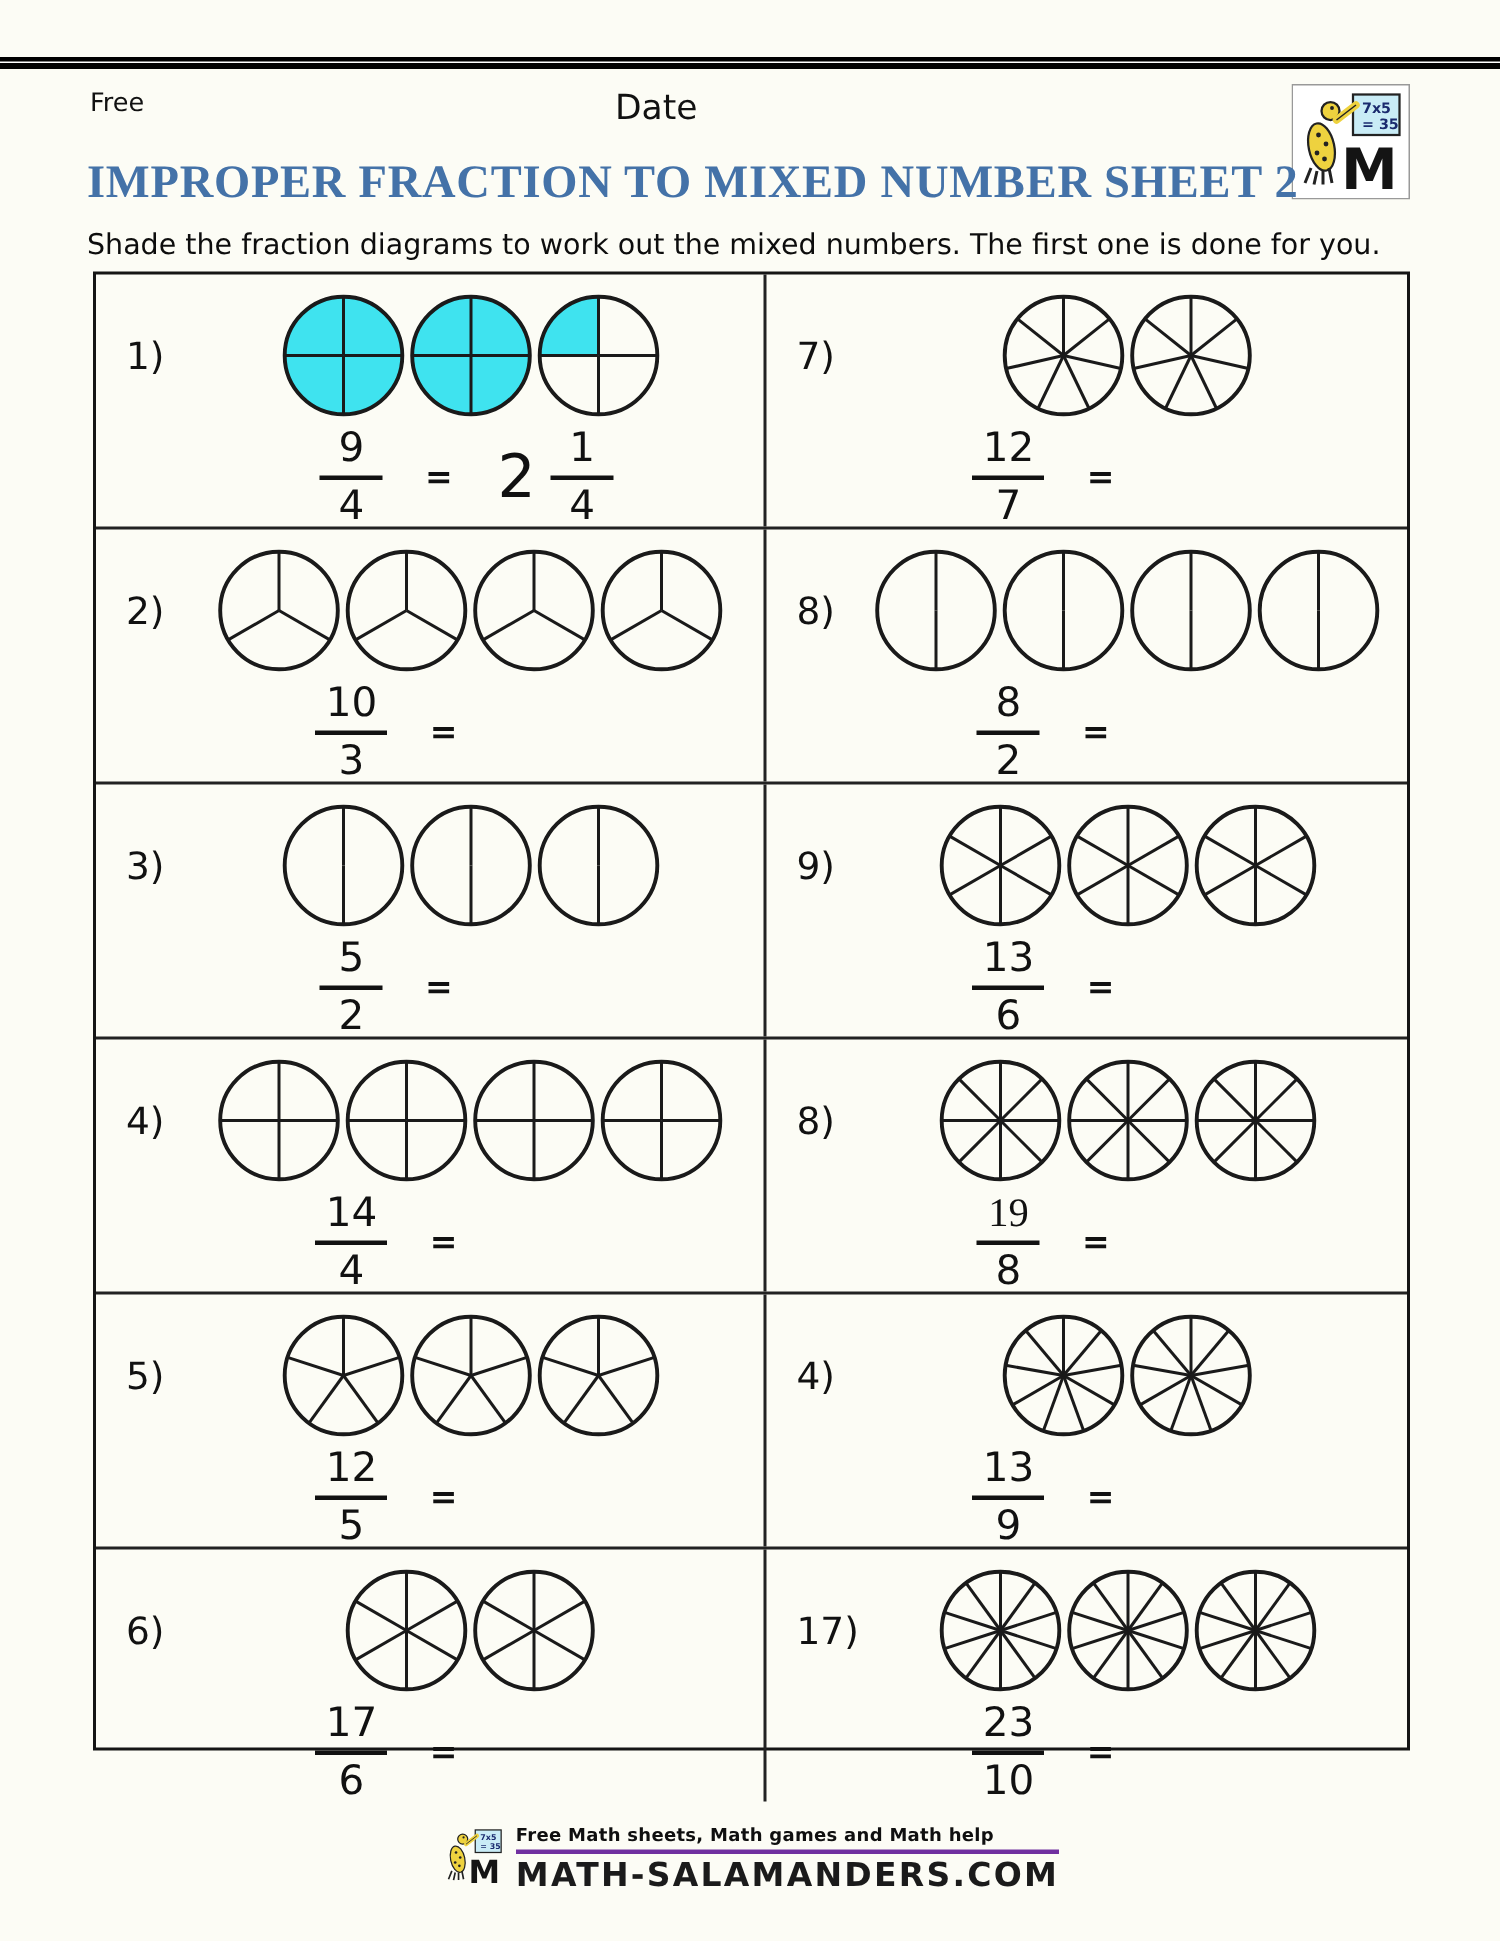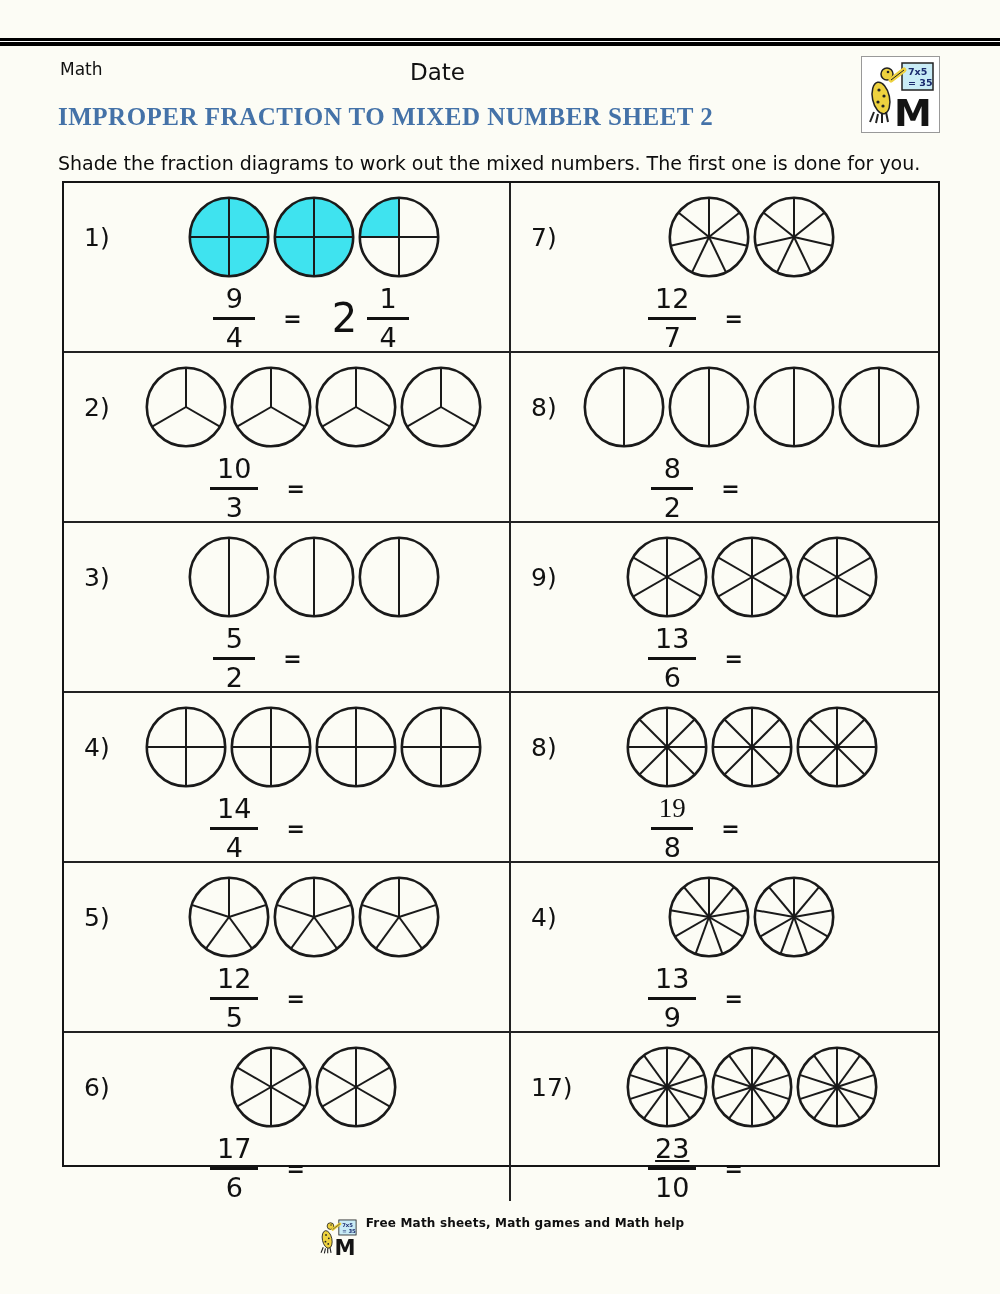--- a/index.html
+++ b/index.html
@@ -4,51 +4,51 @@
 <style>
   *{box-sizing:border-box;margin:0;padding:0}
   html,body{width:1000px;height:1294px}
   body{background:#fcfcf5;font-family:"DejaVu Sans",sans-serif;position:relative;color:#111}
   .topbar{position:absolute;top:38px;left:0;width:1000px;height:8px;
           border-top:3px solid #000;border-bottom:4px solid #000;background:#fff}
   .name-label{position:absolute;left:60px;top:59px;font-size:17px}
   .date-label{position:absolute;left:410px;top:59px;font-size:23px}
   .corner-logo{position:absolute;left:861px;top:56px}
   .page-title{position:absolute;left:58px;top:103px;width:820px;
-              font-family:"Liberation Serif",serif;font-weight:600;font-size:25px;
+              font-family:"Liberation Serif",serif;font-weight:600;font-size:31px;
               letter-spacing:.5px;color:#4472a8;white-space:nowrap}
   .instruction{position:absolute;left:58px;top:152px;font-size:19px;color:#0d0d0d}
   .worksheet{position:absolute;left:62px;top:181px;width:878px;height:986px;
              border:2px solid #151515;display:flex;flex-direction:column}
   .ws-row{display:flex;flex:1;border-bottom:2px solid #222}
   .ws-row:last-child{border-bottom:none}
   .cell{position:relative;height:100%;padding-top:12px}
   .cell.left{width:448px;border-right:2px solid #222}
   .cell.right{width:428px}
   .pnum{position:absolute;left:20px;top:40px;font-size:25px}
   .circles{display:flex;justify-content:center;padding-left:55px;gap:1px;height:86px}
   .equation{display:flex;justify-content:center;align-items:center;padding-left:80px;margin-top:4px}
   .fraction{display:inline-block;text-align:center}
   .fraction .fnum{font-size:27px;line-height:1.02;padding:0 7px 4px;border-bottom:3px solid #111;min-width:42px}
   .fraction .fden{font-size:27px;line-height:1.02;padding-top:4px}
   .equals{font-size:22px;font-weight:bold;margin:0 30px 0 28px}
   .answer{width:108px;display:flex;align-items:center;gap:10px}
   .whole{font-size:40px;font-weight:500}
   .footer{position:absolute;top:1216px;left:0;width:1000px;display:flex;justify-content:center;align-items:flex-start;gap:6px}
-  .footer-text{display:flex;flex-direction:row}
+  .footer-text{display:flex;flex-direction:column}
   .tagline{font-size:12px;font-weight:bold;color:#0f0f0f;letter-spacing:.2px}
   .rule{height:3px;margin:3px 0 2px}
   .wordmark{font-size:22px;font-weight:bold;letter-spacing:1.5px;color:#1b1b1b}
 </style>
 </head>
 <body>
 
 <div class="topbar"></div>
 
-<div class="name-label">Math</div>
+<div class="name-label">Free</div>
 <div class="date-label">Date</div>
 
 <div class="corner-logo">
   <svg id="logo-svg" width="79" height="77" viewBox="0 0 79 77" xmlns="http://www.w3.org/2000/svg">
     <rect class="logo-frame" x="0.5" y="0.5" width="78" height="76" fill="#ffffff" stroke="#999"></rect>
     <text x="33" y="70" font-size="38" font-weight="bold" font-family="DejaVu Sans, sans-serif" fill="#141414">M</text>
     <rect x="41" y="7" width="31" height="27" fill="#c9ecf6" stroke="#222" stroke-width="1.5"></rect>
     <text x="47" y="19" font-size="9.5" font-weight="bold" font-family="DejaVu Sans, sans-serif" fill="#1a2a6e">7x5</text>
     <text x="47" y="30" font-size="9.5" font-weight="bold" font-family="DejaVu Sans, sans-serif" fill="#1a2a6e">= 35</text>
     <g>
@@ -525,21 +525,21 @@
             <line x1="42" y1="42" x2="42.00" y2="81.20" stroke="#1a1a1a" stroke-width="2"></line>
             <line x1="42" y1="42" x2="65.04" y2="73.71" stroke="#1a1a1a" stroke-width="2"></line>
             <line x1="42" y1="42" x2="79.28" y2="54.11" stroke="#1a1a1a" stroke-width="2"></line>
             <line x1="42" y1="42" x2="79.28" y2="29.89" stroke="#1a1a1a" stroke-width="2"></line>
             <line x1="42" y1="42" x2="65.04" y2="10.29" stroke="#1a1a1a" stroke-width="2"></line>
             <circle cx="42" cy="42" r="39.2" fill="none" stroke="#1a1a1a" stroke-width="2.6"></circle>
           </svg>
         </div>
         <div class="equation">
           <span class="fraction">
-            <span class="fnum" style="display: block; text-decoration: underline;">23</span>
+            <span class="fnum" style="display: block;">23</span>
             <span class="fden" style="display: block;">10</span>
           </span>
           <span class="equals">=</span>
           <span class="answer"></span>
         </div>
       </div>
     </div>
   </div>
 
 <div class="footer">
@@ -558,14 +558,15 @@
       <circle cx="18" cy="34" r="1.6" fill="#222"></circle>
           <circle cx="23" cy="40" r="1.6" fill="#222"></circle>
       <circle cx="17" cy="46" r="1.6" fill="#222"></circle>
           <circle cx="22" cy="50" r="1.6" fill="#222"></circle>
       <circle cx="27" cy="16" r="1.3" fill="#222"></circle>
     </g>
   </svg></span>
   <span class="footer-text">
     <span class="tagline">Free Math sheets, Math games and Math help</span>
     <span class="rule" id="footer-rule" style="background: rgb(112, 48, 160);"></span>
+    <span class="wordmark">MATH-SALAMANDERS.COM</span>
   </span>
 </div>
 
 </body></html>

